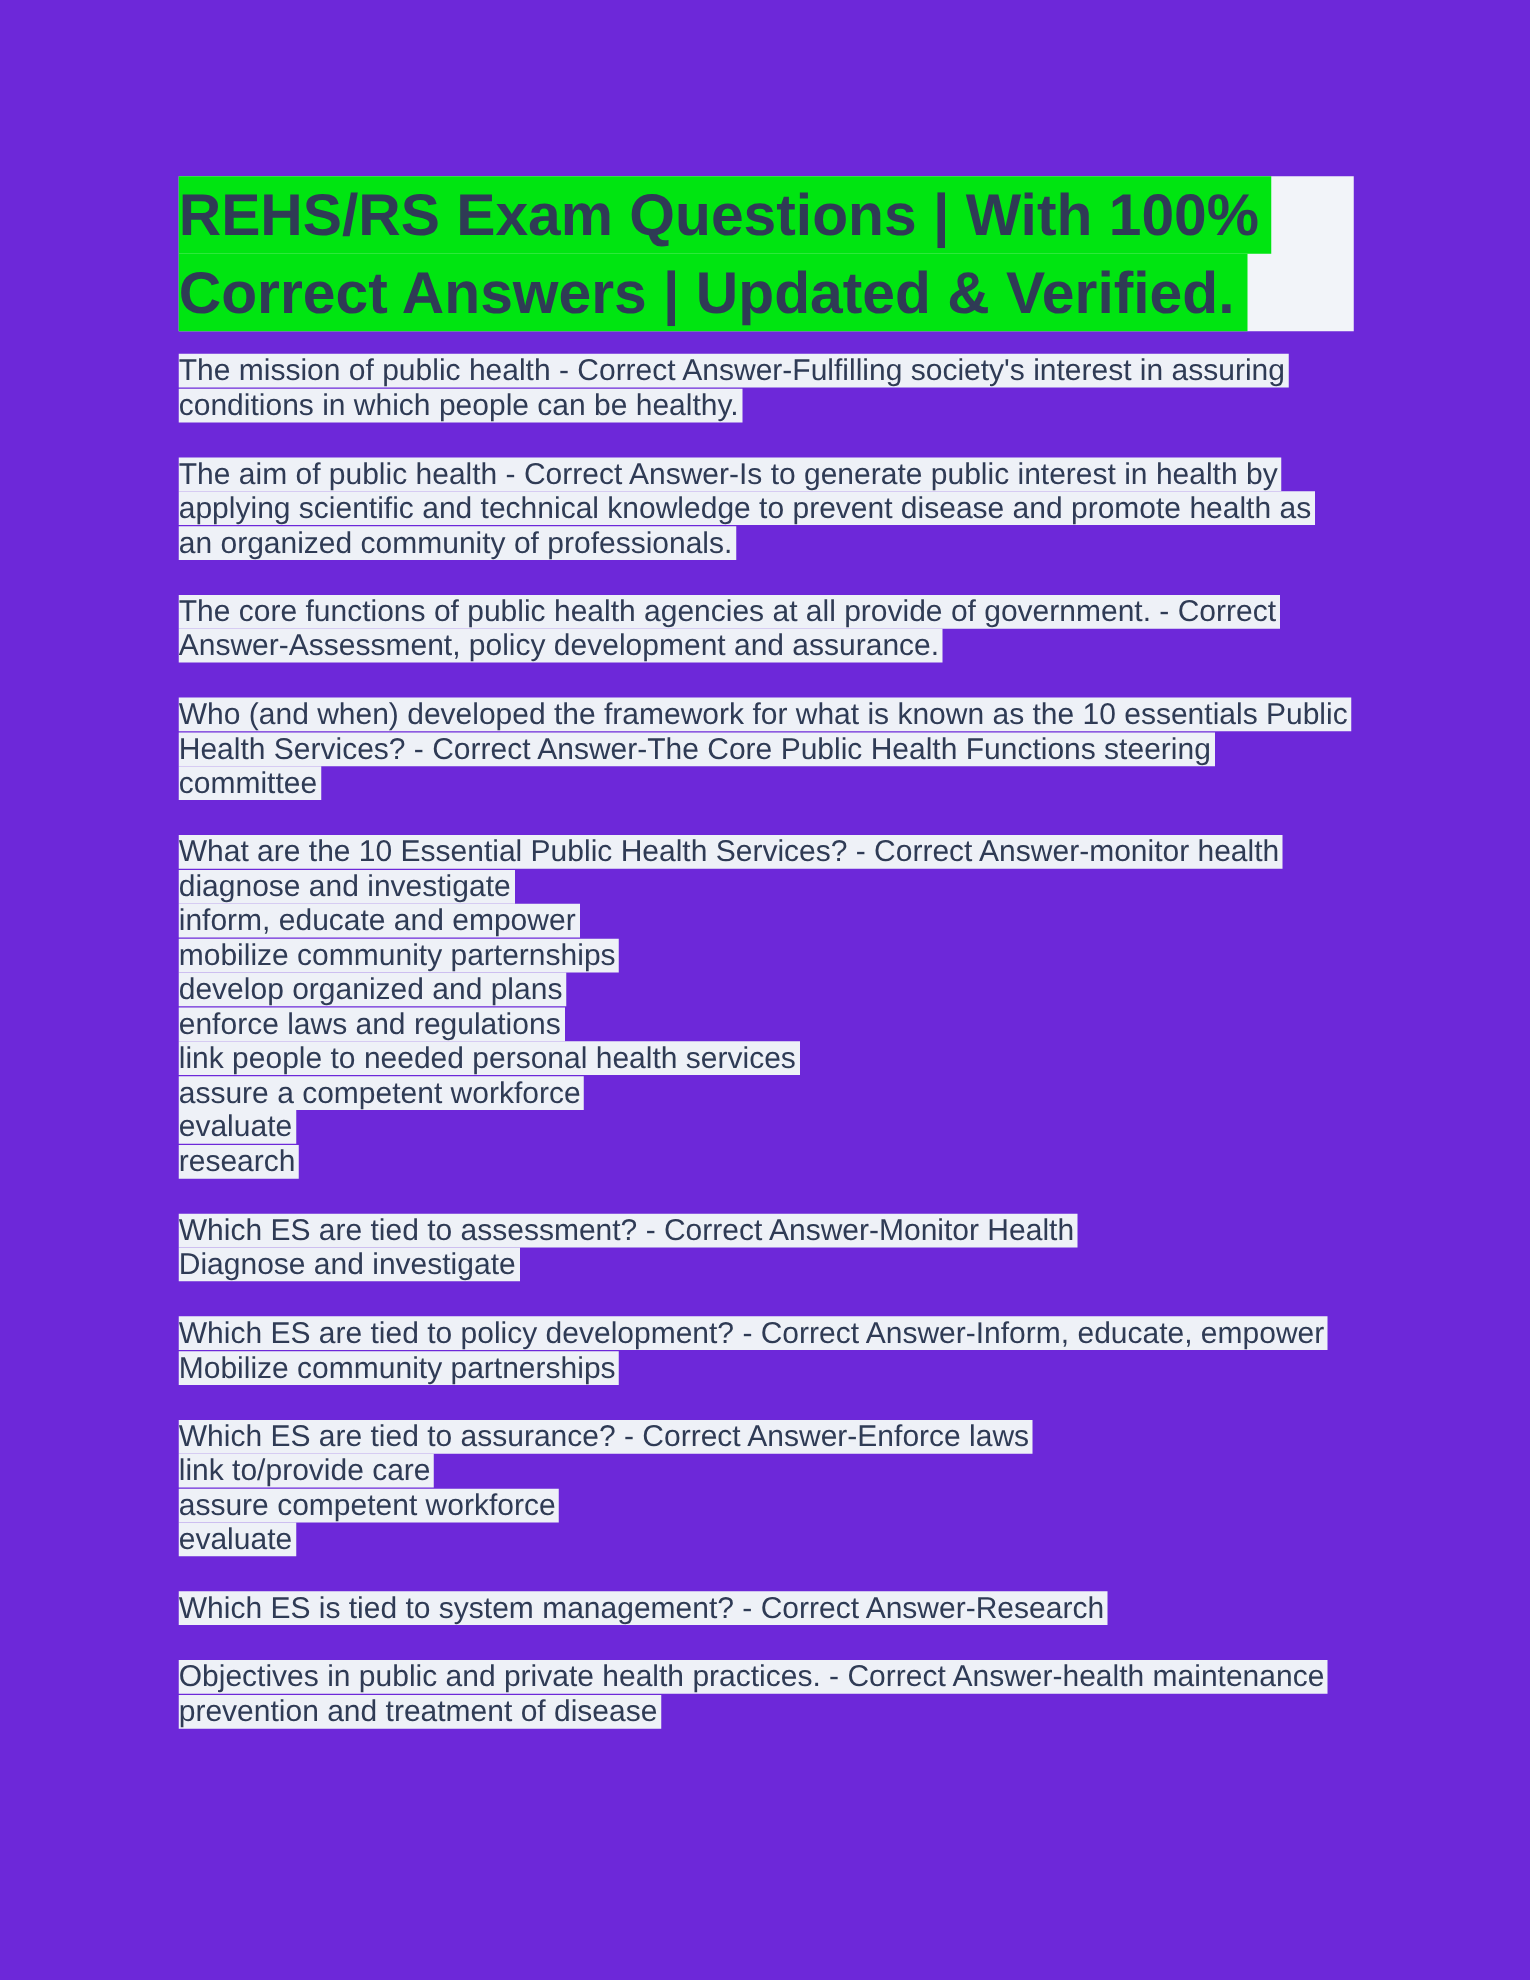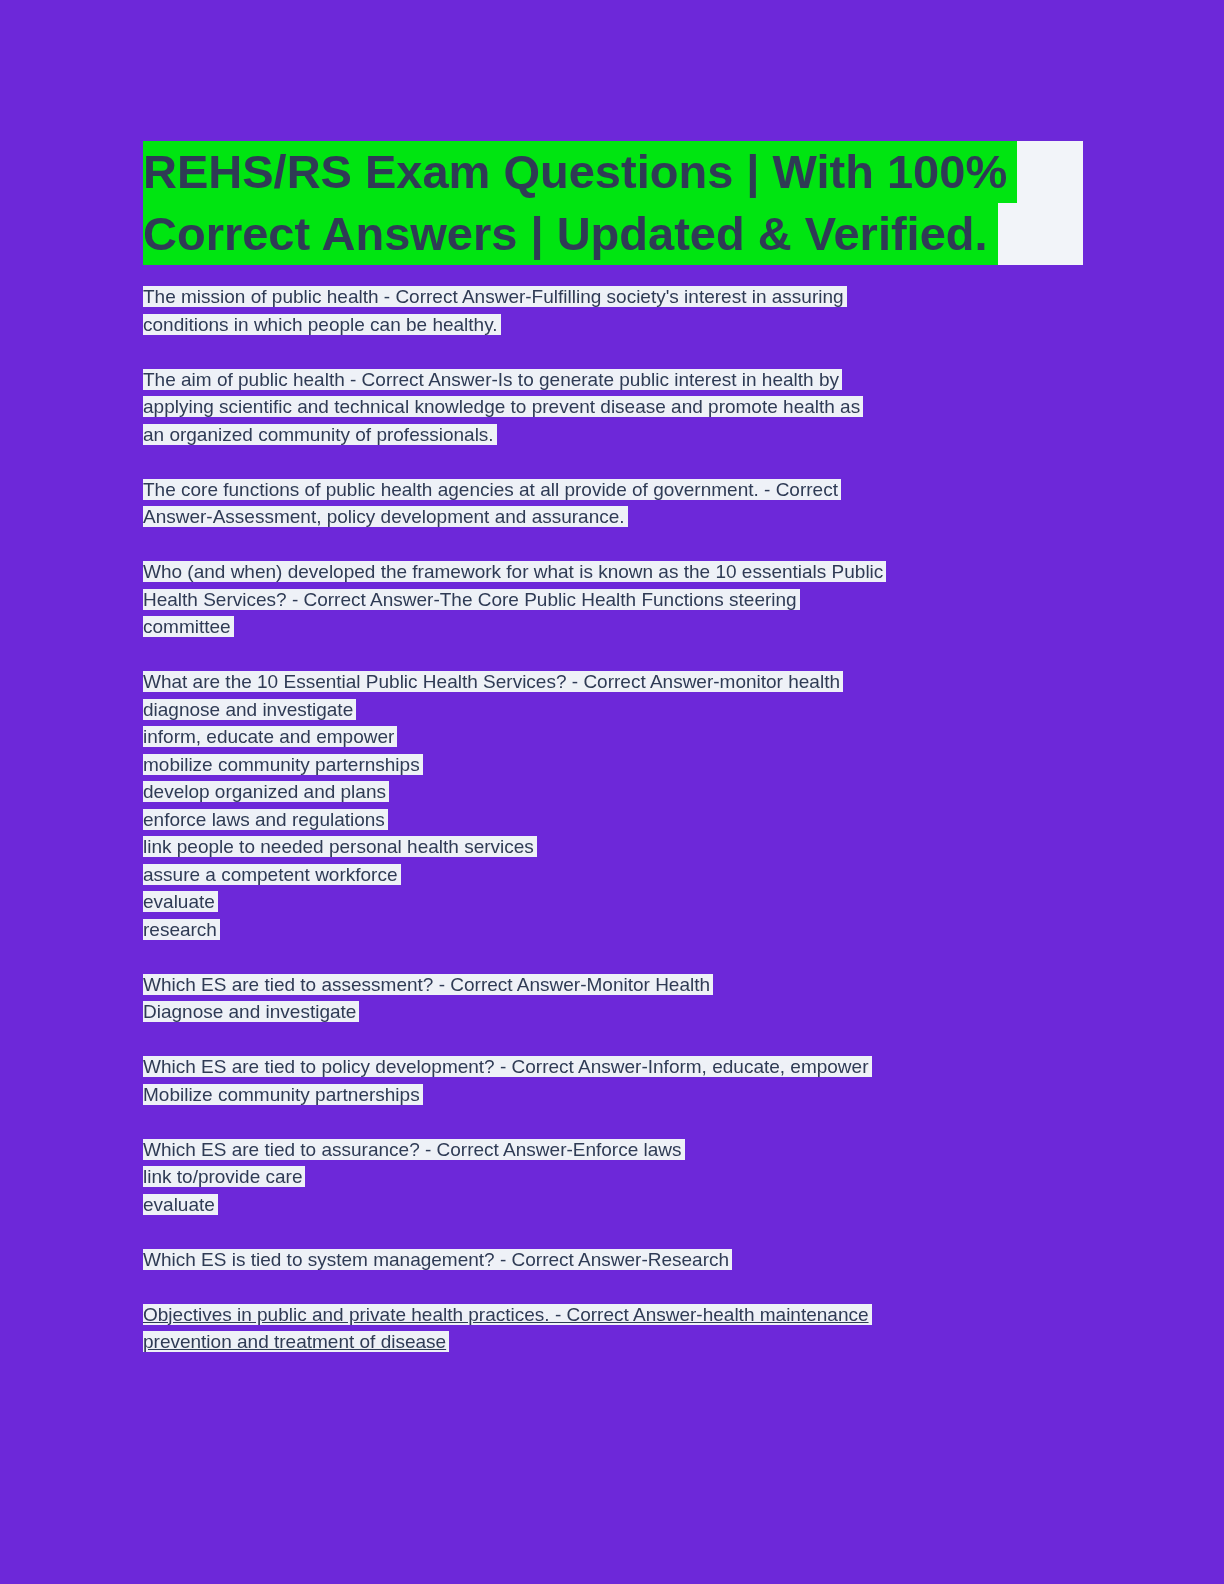--- a/index.html
+++ b/index.html
@@ -35,30 +35,29 @@
   .title-line {
     display: block;
     white-space: nowrap;
   }
   .title-line .hl-green {
     background: var(--title-highlight, #00e511);
     padding-right: 10px;
     display: inline-block;
   }
   .doc-body {
-    font-size: 19px;
+    font-size: 24px;
     line-height: 27.5px;
     color: var(--text, #2f3b55);
   }
   .para {
     margin: 0 0 27.5px 0;
   }
   .para:last-child {
     margin-bottom: 0;
-    text-decoration: underline;
   }
   .line {
     display: block;
     white-space: nowrap;
   }
   .line .hl {
     background: var(--line-highlight, #eef1f7);
     padding-right: 3px;
   }
 </style>
@@ -106,20 +105,21 @@
           <span class="line"><span class="hl">Which ES are tied to assessment? - Correct Answer-Monitor Health</span></span>
           <span class="line"><span class="hl">Diagnose and investigate</span></span>
         </div>
         <div class="para">
           <span class="line"><span class="hl">Which ES are tied to policy development? - Correct Answer-Inform, educate, empower</span></span>
           <span class="line"><span class="hl">Mobilize community partnerships</span></span>
         </div>
         <div class="para">
           <span class="line"><span class="hl">Which ES are tied to assurance? - Correct Answer-Enforce laws</span></span>
           <span class="line"><span class="hl">link to/provide care</span></span>
+          <span class="line"><span class="hl">assure competent workforce</span></span>
           <span class="line"><span class="hl">evaluate</span></span>
         </div>
         <div class="para">
           <span class="line"><span class="hl">Which ES is tied to system management? - Correct Answer-Research</span></span>
         </div>
         <div class="para">
           <span class="line"><span class="hl">Objectives in public and private health practices. - Correct Answer-health maintenance</span></span>
           <span class="line"><span class="hl">prevention and treatment of disease</span></span>
         </div>
       </div>

